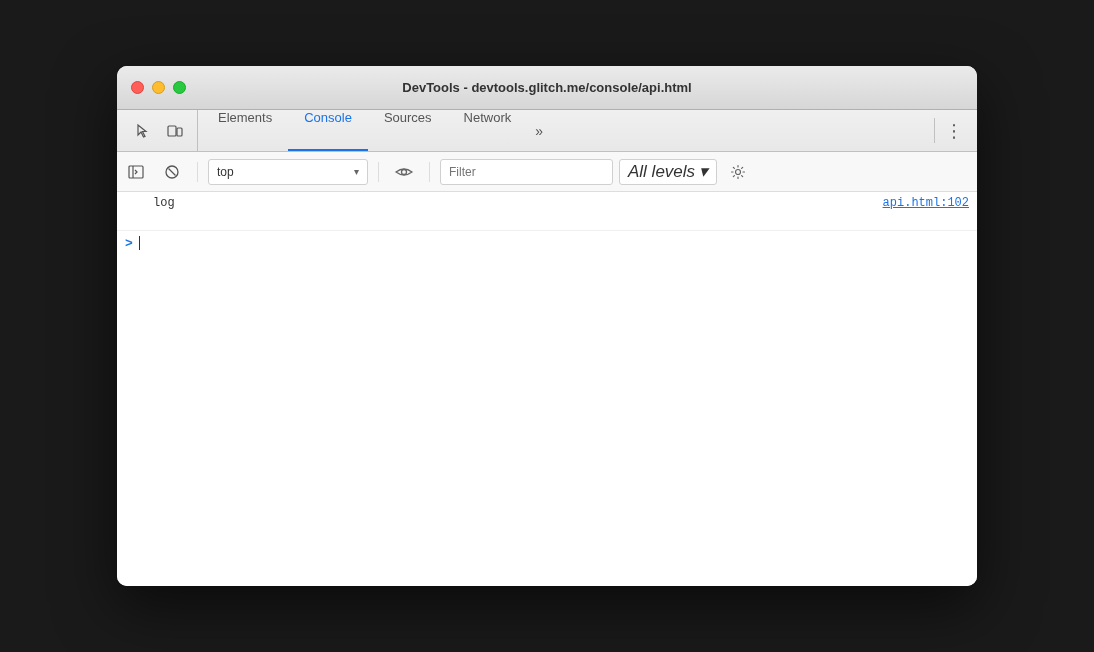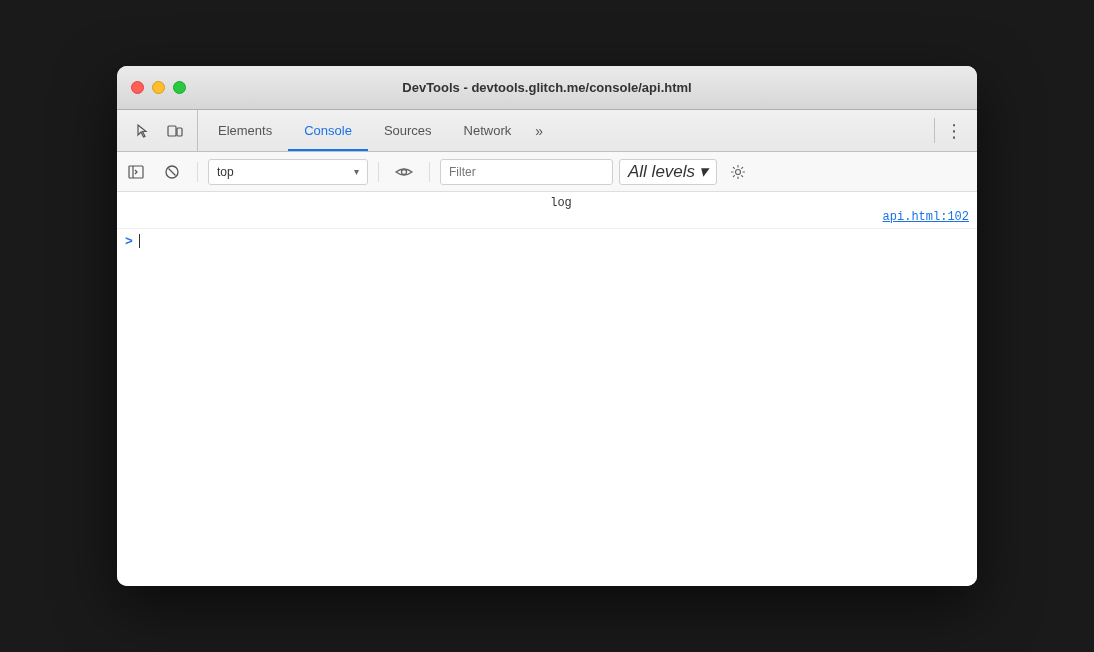--- a/index.html
+++ b/index.html
@@ -95,21 +95,20 @@
     }
 
     .tabs {
       display: flex;
       align-items: stretch;
       flex: 1;
     }
 
     .tab {
       display: flex;
-      align-items: center;
       padding: 0 16px;
       font-size: 13px;
       color: #555;
       cursor: pointer;
       position: relative;
       white-space: nowrap;
     }
 
     .tab.active {
       color: #1a73e8;
@@ -243,25 +242,24 @@
     .console-output {
       flex: 1;
       background: white;
       overflow-y: auto;
       font-family: 'Menlo', 'Monaco', 'Courier New', monospace;
       font-size: 12px;
     }
 
     .console-log-row {
       display: flex;
-      align-items: center;
-      padding: 4px 8px 4px 36px;
+      align-items: flex-start;
+      padding: 4px 8px 20px 36px;
       border-bottom: 1px solid #f0f0f0;
       min-height: 20px;
-      flex-direction: column;
     }
 
     .console-log-text {
       flex: 1;
       color: #333;
     }
 
     .console-log-source {
       color: #1a73e8;
       text-decoration: underline;

